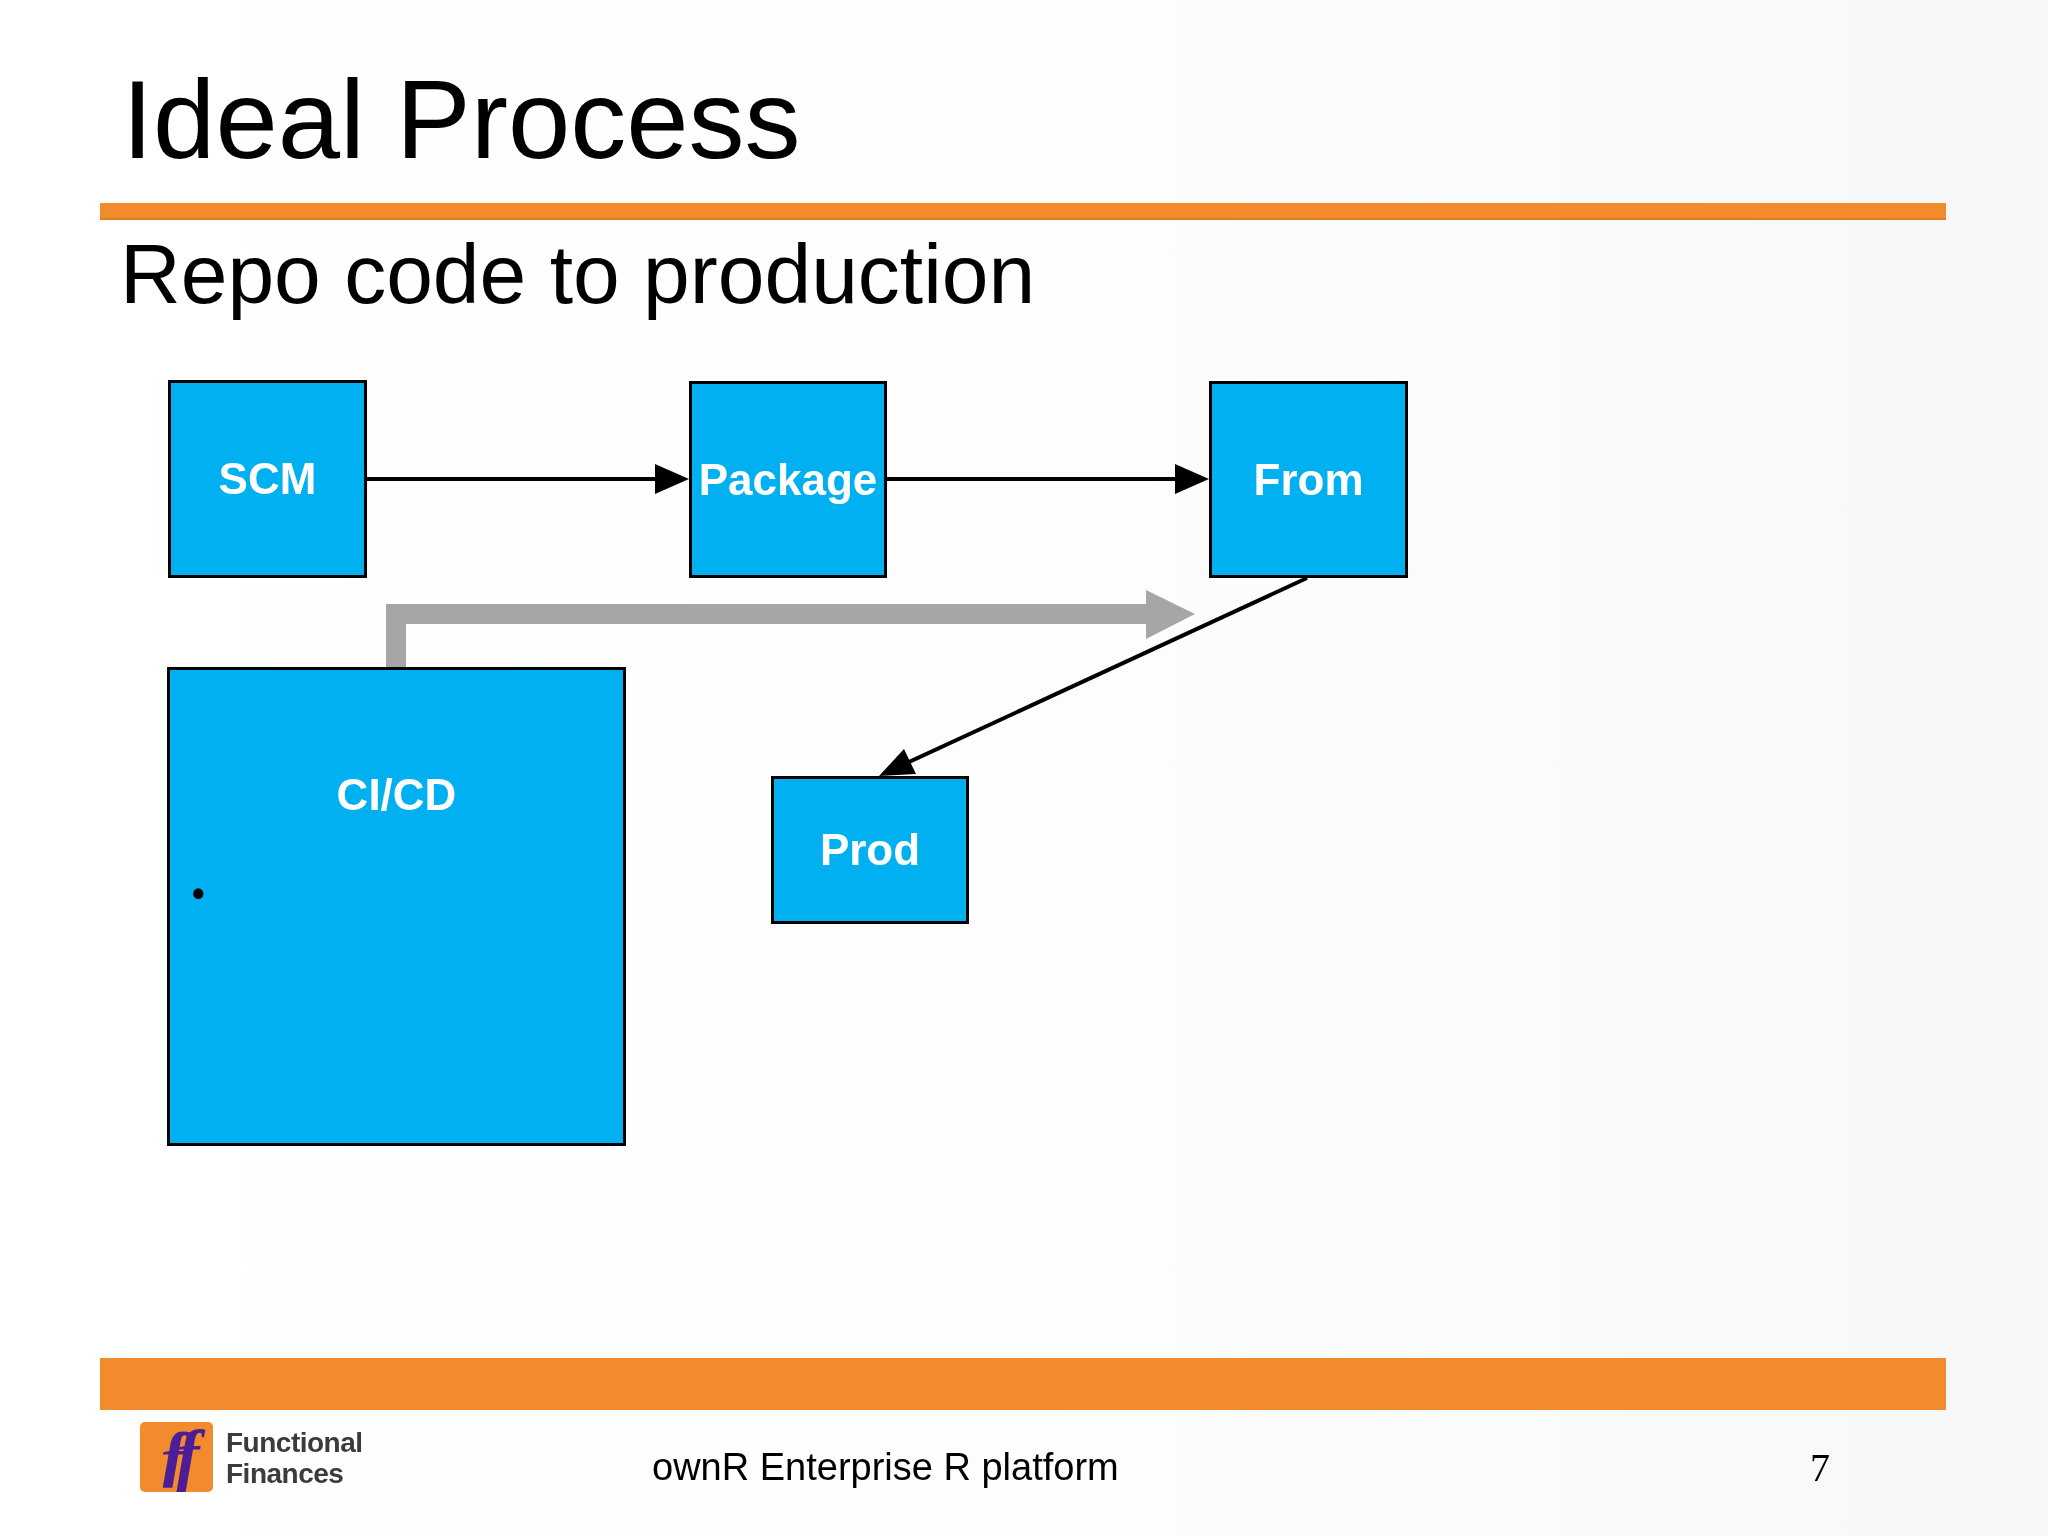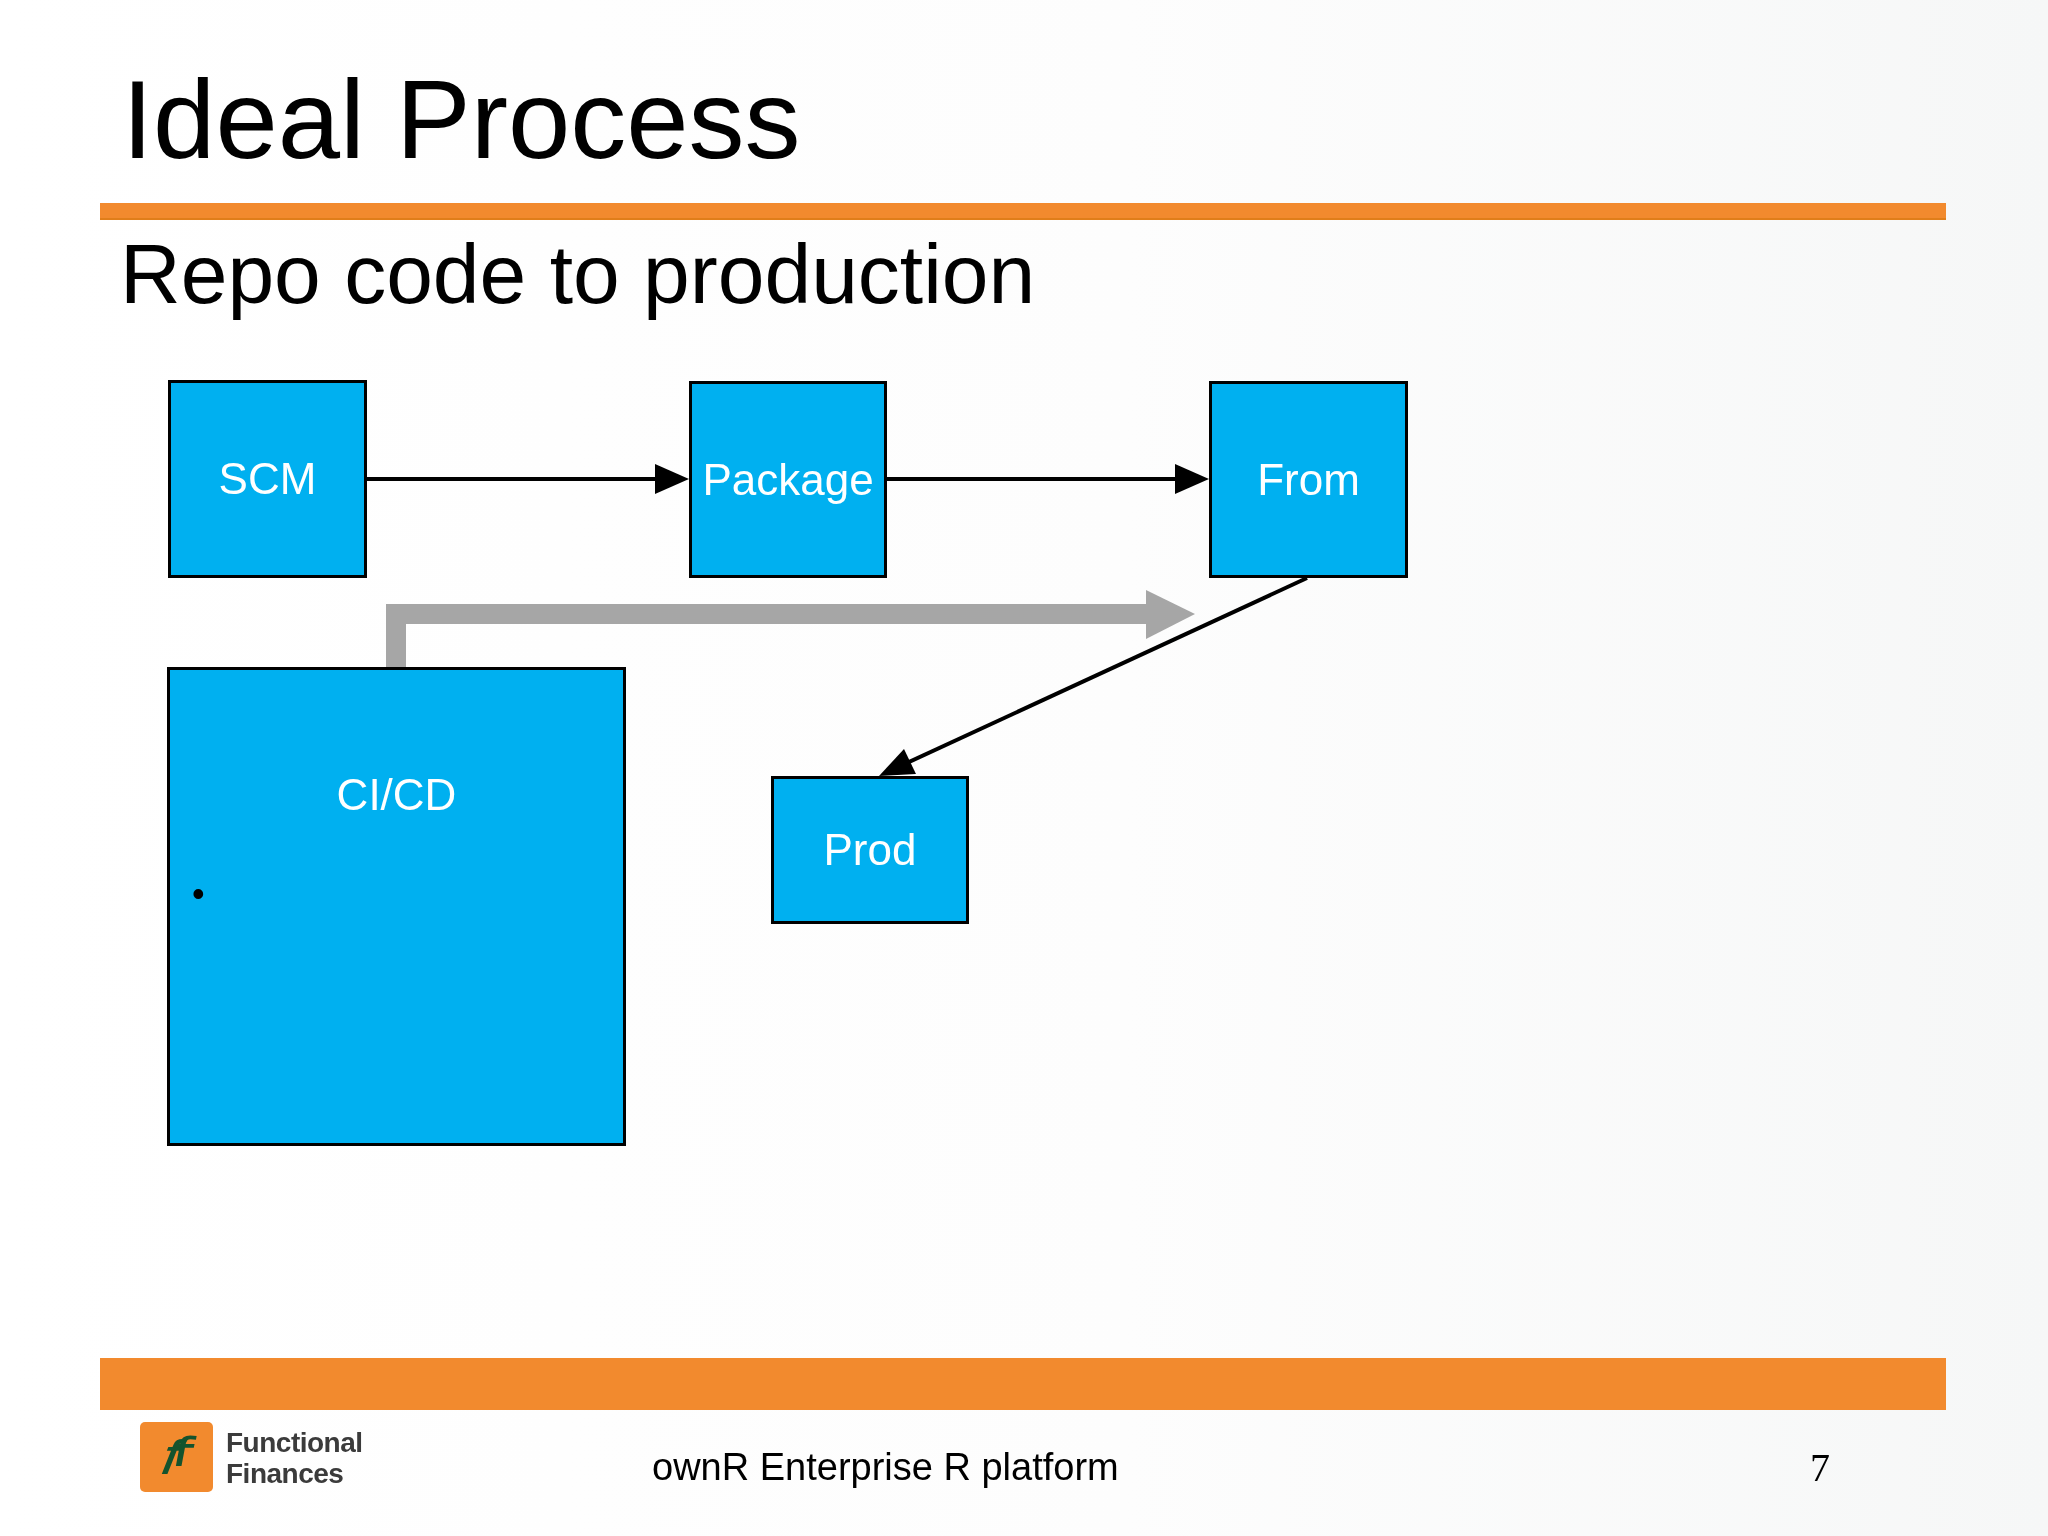--- a/index.html
+++ b/index.html
@@ -49,20 +49,21 @@
     position: absolute;
     box-sizing: border-box;
     background: var(--node-fill, #00B0F0);
     border: 3px solid #000;
     color: #fff;
     font-size: 44px;
     display: flex;
     align-items: center;
     justify-content: center;
     text-align: center;
+    font-weight: bold;
   }
   .node-scm     { left: 168px;  top: 380px; width: 199px; height: 198px; }
   .node-package { left: 689px;  top: 381px; width: 198px; height: 197px; }
   .node-repo    { left: 1209px; top: 381px; width: 199px; height: 197px; }
   .node-prod    { left: 771px;  top: 776px; width: 198px; height: 148px; }
   .node-cicd {
     left: 167px; top: 667px; width: 459px; height: 479px;
     display: block;
   }
   .cicd-heading {
@@ -101,26 +102,26 @@
     left: 140px; top: 1422px;
     width: 73px; height: 70px;
     background: var(--accent, #F28A2E);
     border-radius: 5px;
     display: flex;
     align-items: center;
     justify-content: center;
     overflow: hidden;
   }
   .logo-glyph {
-    font-family: Liberation Mono, monospace;
+    font-family: Liberation Serif, serif;
     font-style: italic;
     font-weight: 700;
-    font-size: 41px;
+    font-size: 70px;
     letter-spacing: -16px;
-    color: #14532d;
+    color: #4c1d95;
     transform: translate(-6px, -2px);
   }
   .logo-name {
     position: absolute;
     left: 226px; top: 1427px;
     font-size: 28px;
     line-height: 31px;
     font-weight: 700;
     color: #3b3b3b;
     letter-spacing: -0.5px;

